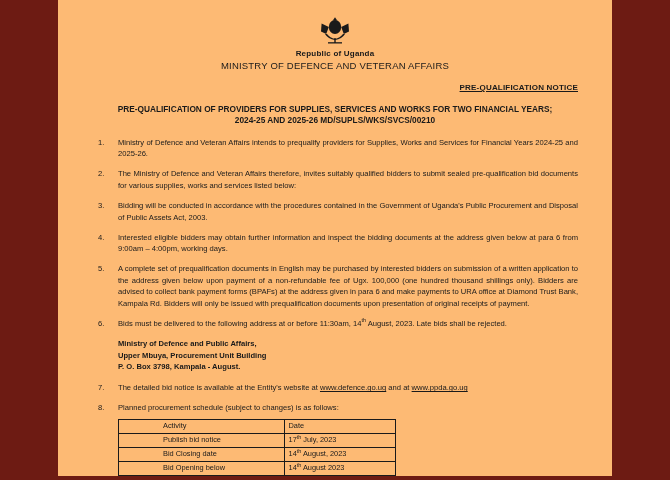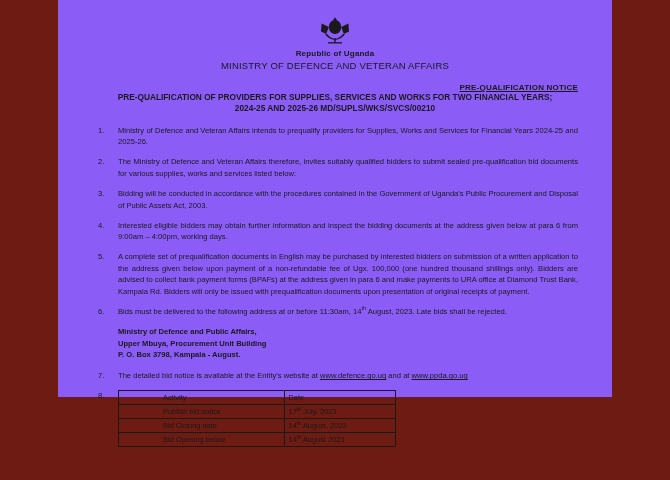--- a/index.html
+++ b/index.html
@@ -11,22 +11,22 @@
     height: 480px;
     background: #6d1b13;
     font-family: "Liberation Sans", sans-serif;
     overflow: hidden;
   }
   .page {
     position: absolute;
     left: 58px;
     top: 0;
     width: 554px;
-    height: 397px;
-    background: #8b5cf6;
+    height: 476px;
+    background: #fdba74;
     box-sizing: border-box;
     padding: 10px 34px 0 34px;
     color: #1a1a1a;
   }
   .crest-wrap {
     text-align: center;
     margin-top: 4px;
   }
   .crest {
     display: inline-block;
@@ -58,21 +58,21 @@
     font-size: 8px;
     font-weight: bold;
     text-decoration: underline;
     letter-spacing: 0.2px;
     text-align: right;
   }
   .title-sub {
     font-size: 8.3px;
     font-weight: bold;
     line-height: 1.32;
-    margin-top: 0;
+    margin-top: 12px;
     padding: 0 22px;
   }
   ol.items {
     list-style: none;
     margin: 11px 0 0 0;
     padding: 0;
     font-size: 7.6px;
     line-height: 1.52;
   }
   ol.items > li {
@@ -182,20 +182,21 @@
     <div>P. O. Box 3798, Kampala - August.</div>
   </div>
 
   <ol class="items" style="margin-top:9px">
     <li>
       <span class="num">7.</span>
       <span>The detailed bid notice is available at the Entity's website at </span><a class="link" href="#">www.defence.go.ug</a><span> and at </span><a class="link" href="#">www.ppda.go.ug</a>
     </li>
     <li style="margin-bottom:0">
       <span class="num">8.</span>
+      <span>Planned procurement schedule (subject to changes) is as follows:</span>
     </li>
   </ol>
 
   <table class="sched">
     <tbody>
         <tr>
       <td class="c1">Activity</td>
       <td class="c2">Date</td>
     </tr>
     <tr>

